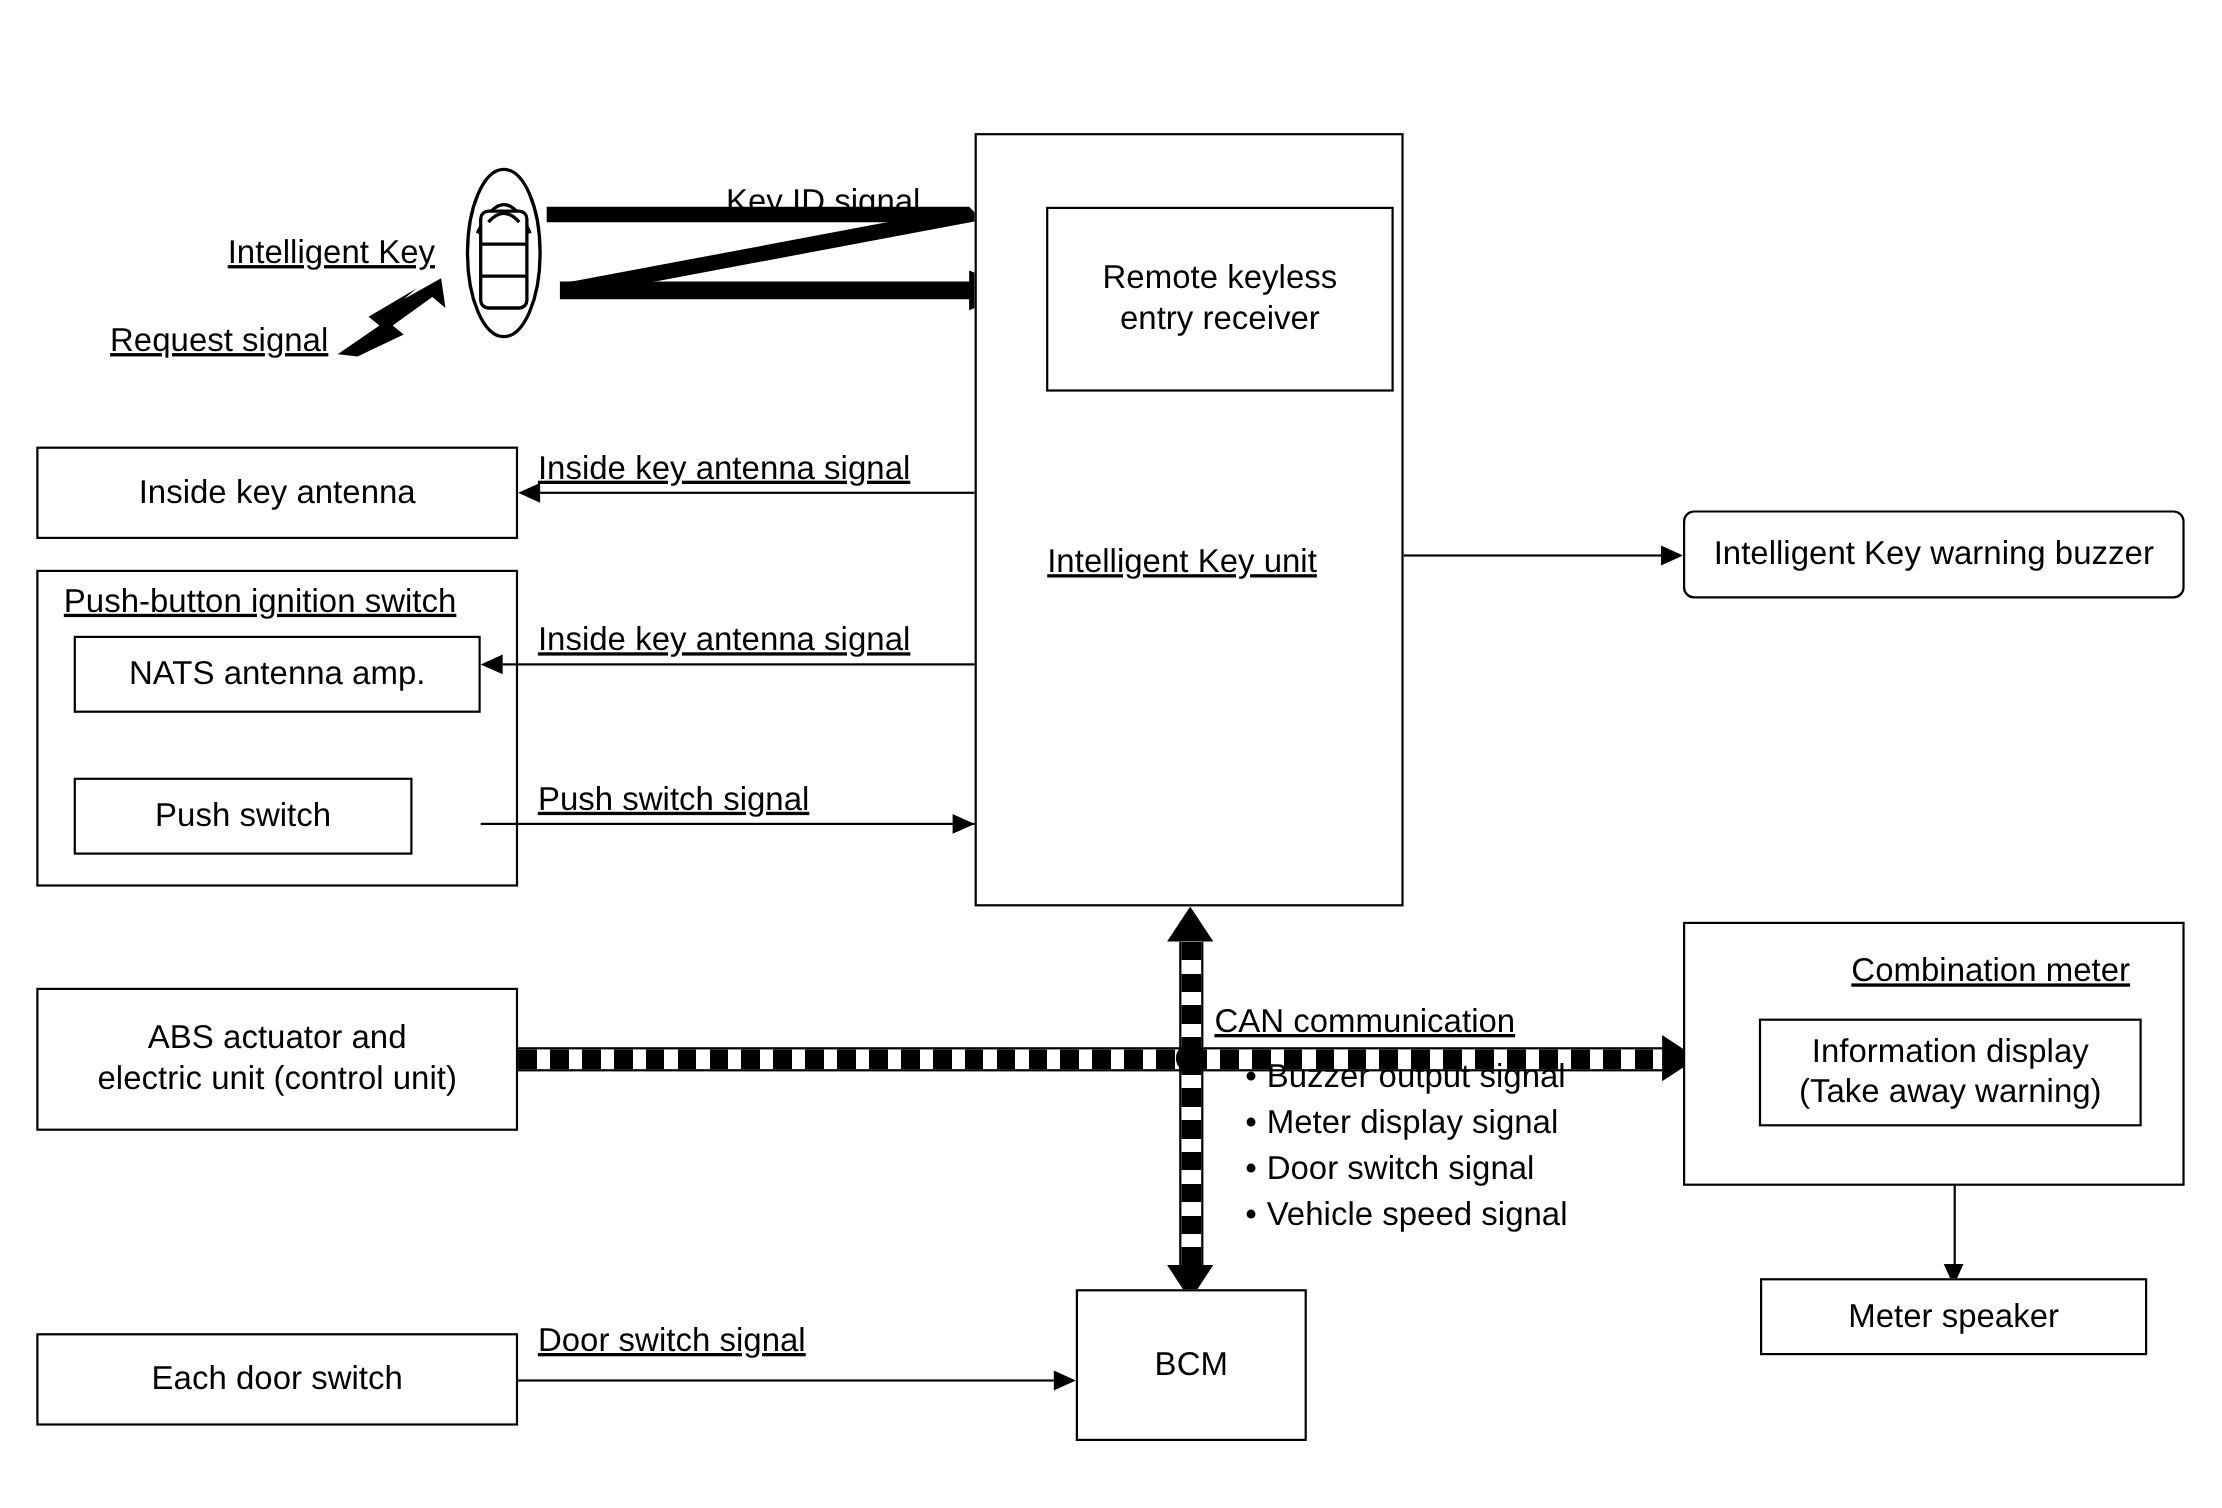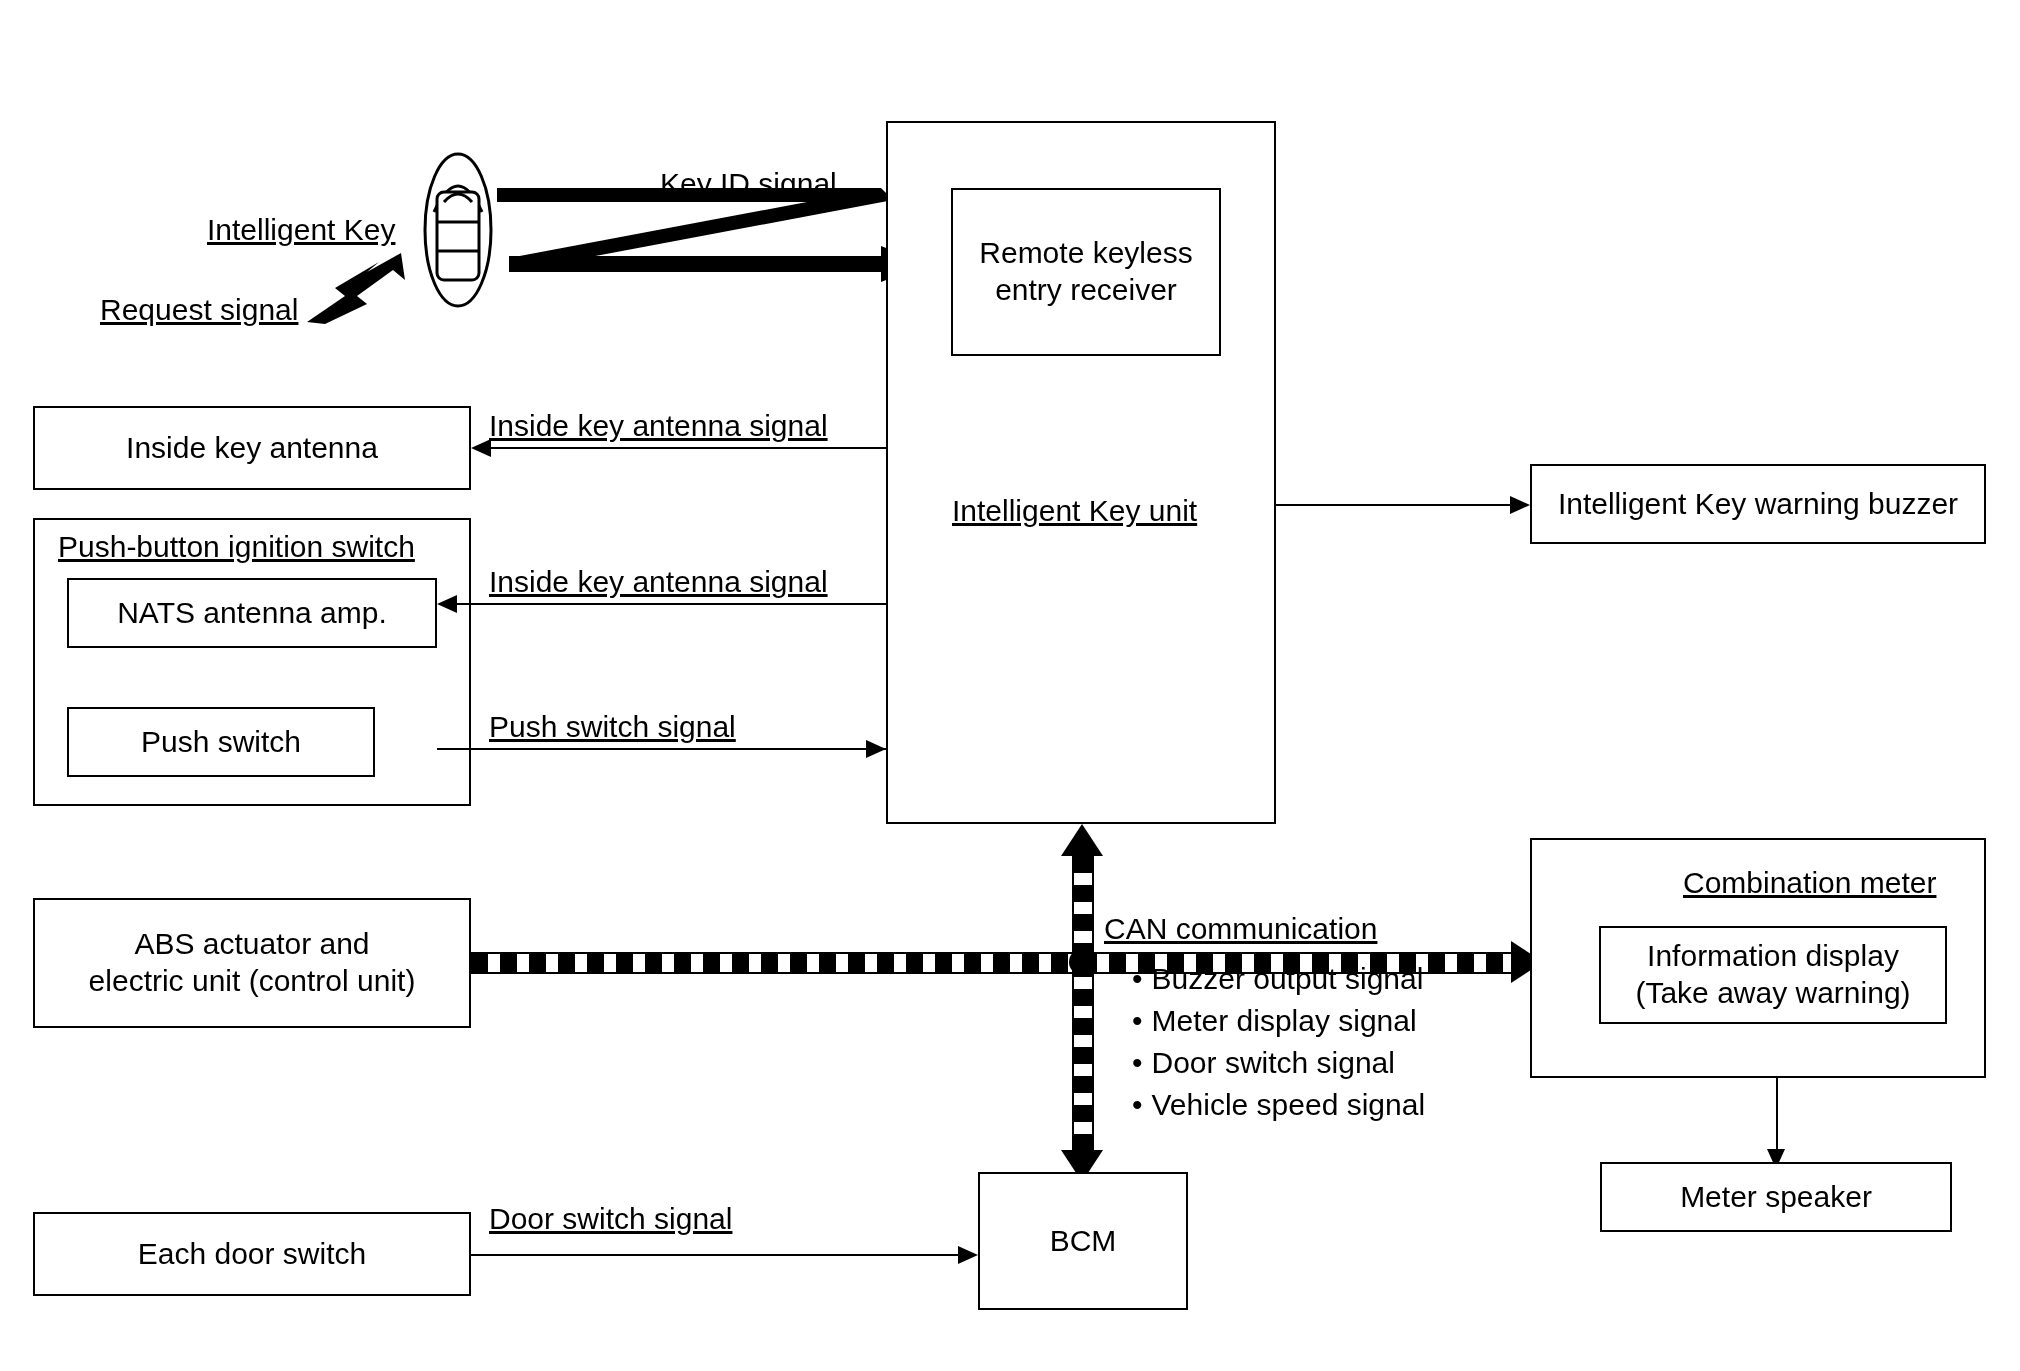--- a/index.html
+++ b/index.html
@@ -173,21 +173,21 @@
 
     <path d="M 14 70 L 392 70 L 392 86 L 14 86 Z" fill="#000"></path>
 
     <path d="M 386 60 L 432 78 L 386 96 Z" fill="#000"></path>
   </svg>
 
   <div class="box" style="left:886px; top:121px; width:390px; height:703px;">
   </div>
   <span class="label fs-30" style="left:952px; top:492px;">Intelligent Key unit</span>
 
-  <div class="box" style="left:951px; top:188px; width:270px; height:168px;">
+  <div class="box" style="left:951px; top:188px; width:316px; height:168px;">
     <span class="lbl fs-30">
       <span>Remote keyless</span><br>
       <span>entry receiver</span>
     </span>
   </div>
 
   <div class="box" style="left:33px; top:406px; width:438px; height:84px;">
     <span class="lbl fs-30">Inside key antenna</span>
   </div>
   <span class="label fs-30" style="left:489px; top:407px;">Inside key antenna signal</span>
@@ -206,21 +206,21 @@
 
   <div class="box" style="left:67px; top:707px; width:308px; height:70px;">
     <span class="lbl fs-30">Push switch</span>
   </div>
   <span class="label fs-30" style="left:489px; top:708px;">Push switch signal</span>
   <div class="hline" style="left:437px; top:748px; width:449px;"></div>
   <div class="arrow-r" style="left:866px; top:740px;"></div>
 
   <div class="hline" style="left:1276px; top:504px; width:244px;"></div>
   <div class="arrow-r" style="left:1510px; top:496px;"></div>
-  <div class="box" style="left:1530px; top:464px; width:456px; height:80px;">
+  <div class="box" style="left:1530px; top:464px; width:456px; height:80px;border-radius:10px;">
     <span class="lbl fs-30">Intelligent Key warning buzzer</span>
   </div>
 
   <div class="box" style="left:33px; top:898px; width:438px; height:130px;">
     <span class="lbl fs-30">
       <span>ABS actuator and</span><br>
       <span>electric unit (control unit)</span>
     </span>
   </div>
 

